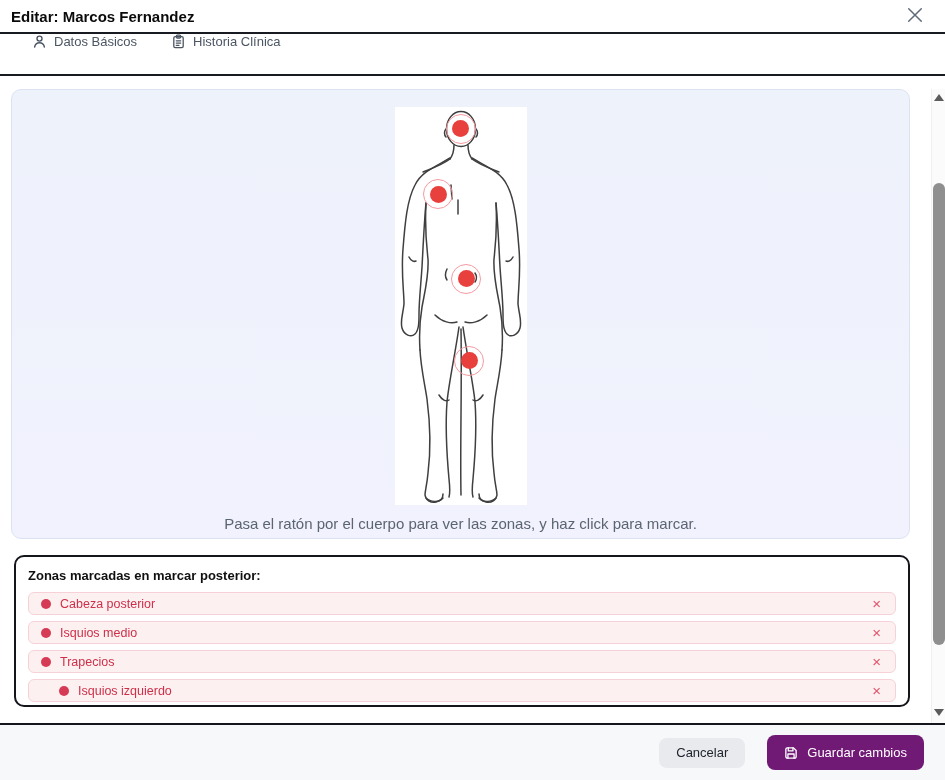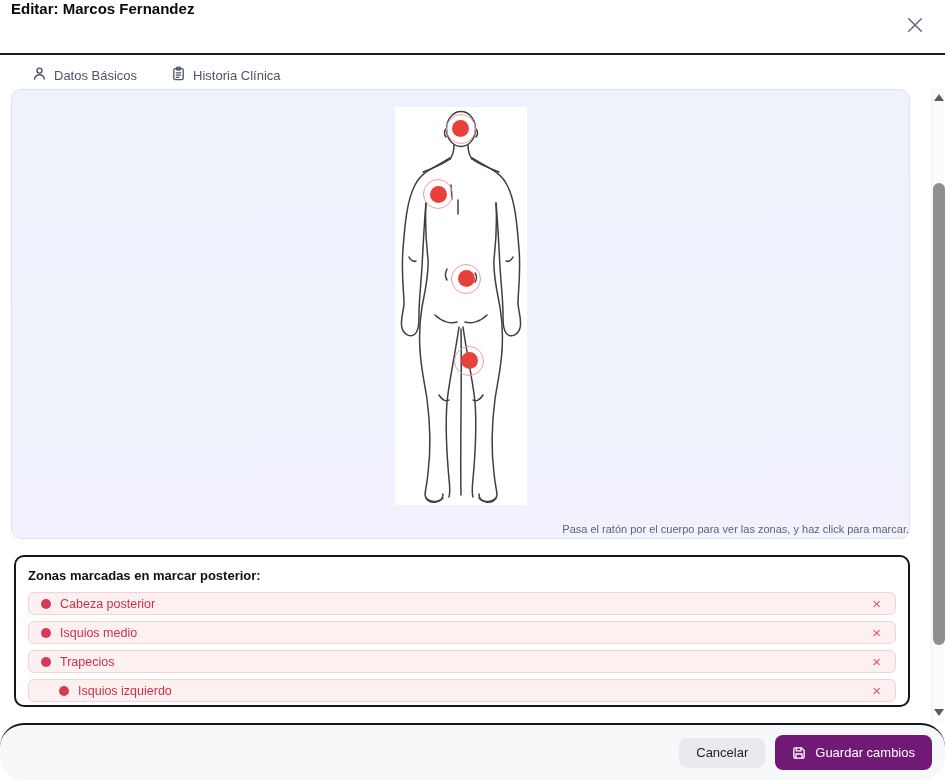--- a/index.html
+++ b/index.html
@@ -6,37 +6,37 @@
   html,body { margin:0; padding:0; }
   body {
     width:945px; height:780px; overflow:hidden;
     font-family:"Liberation Sans", sans-serif;
     background:#ffffff; color:#111;
   }
   .modal { position:relative; width:945px; height:780px; background:#fff; }
 
   
   .mheader {
-    height:55px; border-bottom:2px solid #181b22;
-    display:flex; justify-content:space-between;
+    height:34px; border-bottom:2px solid #181b22;
+    display:flex; align-items:center; justify-content:space-between;
     padding:0 14px 0 11px; background:#fff;
   }
   .mtitle { font-size:15px; font-weight:700; color:#0a0a0a; margin:0; }
   .close-btn {
     background:none; border:none; padding:2px; cursor:pointer;
     color:#5f6b7a; display:flex; align-items:center; margin-right:6px;
   }
 
   
   .tabbar {
     height:42px; border-bottom:2px solid #181b22;
     display:flex; align-items:stretch; gap:30px; padding-left:30px; background:#fff;
   }
   .tab {
-    display:flex; align-items:center; gap:7px;
+    display:flex; gap:7px;
     font-size:13px; color:#4b5563; cursor:pointer;
     border-bottom:2px solid transparent; margin-bottom:-2px; padding:0 2px;
     white-space:nowrap;
   }
   .tab svg { flex:0 0 auto; }
   .tab.active { color:#2563eb; border-bottom-color:#2563eb; }
 
   
   .content {
     position:absolute; top:89px; left:0; width:931px; height:634px;
@@ -55,22 +55,22 @@
   .body-img svg { display:block; }
   .marker {
     position:absolute; width:30px; height:30px; margin:0;
     transform:translate(-50%,-50%);
     border:1.5px solid #f59aa0; border-radius:50%;
     display:flex; align-items:center; justify-content:center;
     cursor:pointer; background:transparent;
   }
   .marker .dot { width:17px; height:17px; border-radius:50%; background:#e8403c; }
   .caption {
-    margin:18px 0 0; text-align:right;
-    font-size:11px; color:#5b6472;
+    margin:10px 0 0; text-align:center;
+    font-size:15px; color:#5b6472;
   }
 
   
   .zones-panel {
     margin:16px 21px 0 14px; height:152px;
     background:#fff; border:2px solid #14161c; border-radius:10px;
     padding:10px 12px 8px;
   }
   .zones-title { font-size:13px; font-weight:700; color:#101010; margin:1px 0 9px 0; }
   .zone-row {
@@ -98,21 +98,21 @@
   .sb-thumb {
     position:absolute; top:94px; left:1px; width:12px; height:462px;
     background:#8f8f8f; border-radius:6px; cursor:grab;
   }
 
   
   .mfooter {
     position:absolute; left:0; bottom:0; width:945px; height:57px;
     border-top:2px solid #14161c; background:#f7f8fa;
     display:flex; align-items:center; justify-content:flex-end;
-    gap:10px; padding-right:13px;border-radius:24px;
+    gap:22px; padding-right:21px;
   }
   .btn-cancel {
     height:30px; padding:0 17px; border:none; border-radius:8px;
     background:#e8eaee; color:#20242c; font-size:13px; cursor:pointer;
     font-family:"Liberation Sans", sans-serif;
   }
   .btn-save {
     height:35px; padding:0 17px; border:none; border-radius:8px;
     background:#701a75; color:#fff; font-size:13px; cursor:pointer;
     display:flex; align-items:center; gap:9px;

